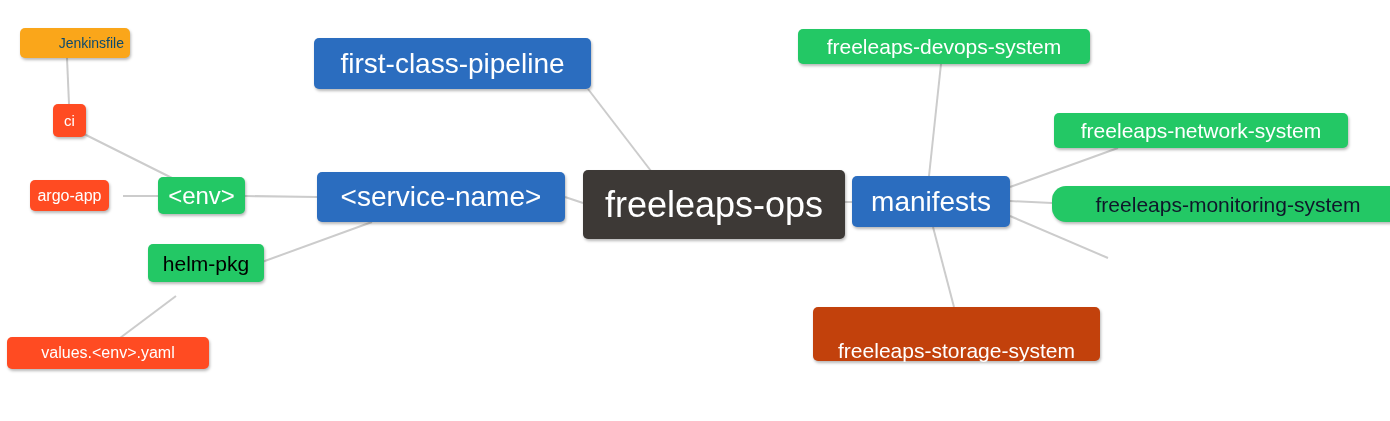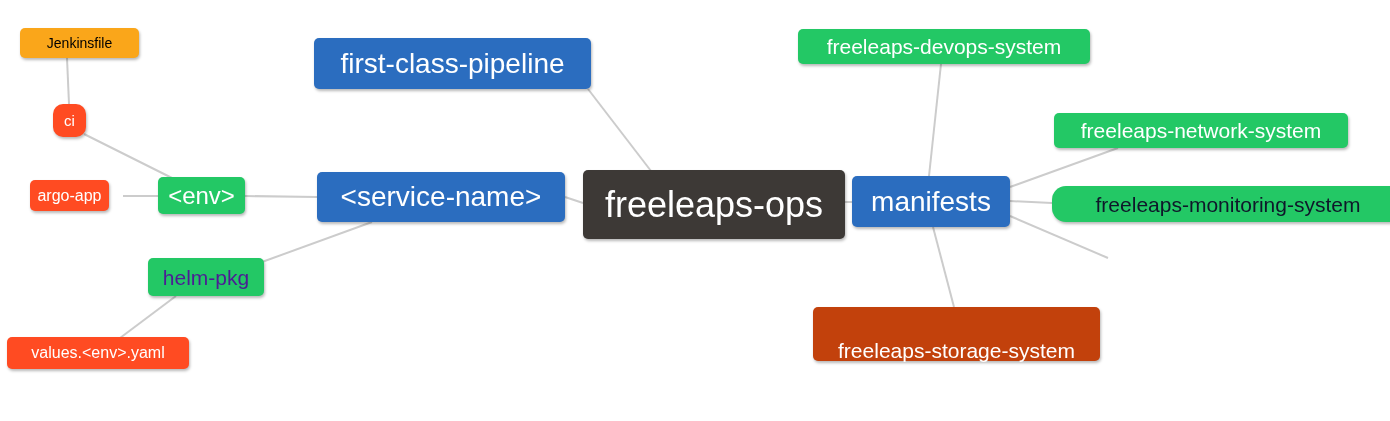--- a/index.html
+++ b/index.html
@@ -62,36 +62,36 @@
       <line x1="588" y1="89" x2="651" y2="171" stroke="#cccccc" stroke-width="2"></line>
       <line x1="565" y1="197" x2="583" y2="203" stroke="#cccccc" stroke-width="2"></line>
       <line x1="845" y1="202" x2="852" y2="202" stroke="#cccccc" stroke-width="2"></line>
       <line x1="929" y1="176" x2="941" y2="64" stroke="#cccccc" stroke-width="2"></line>
       <line x1="1010" y1="187" x2="1118" y2="148" stroke="#cccccc" stroke-width="2"></line>
       <line x1="1010" y1="201" x2="1052" y2="203" stroke="#cccccc" stroke-width="2"></line>
       <line x1="1010" y1="216" x2="1108" y2="258" stroke="#cccccc" stroke-width="2"></line>
       <line x1="933" y1="227" x2="954" y2="307" stroke="#cccccc" stroke-width="2"></line>
     </svg>
   <div class="node-layer">
-      <div class="mm-node" style="left: 20px; top: 28px; width: 119px; height: 30px; font-size: 14px; background: rgb(250, 166, 26); color: #000000;">
+      <div class="mm-node" style="left: 20px; top: 28px; width: 110px; height: 30px; font-size: 14px; background: rgb(250, 166, 26); color: #0c4a6e; justify-content: flex-end;">
         <span>Jenkinsfile</span>
       </div>
-      <div class="mm-node" style="left: 53px; top: 104px; width: 33px; height: 33px; font-size: 15px; background: rgb(255, 75, 34); color: rgb(255, 255, 255); border-radius: 10px;">
+      <div class="mm-node" style="left: 53px; top: 104px; width: 33px; height: 33px; font-size: 15px; background: rgb(255, 75, 34); color: rgb(255, 255, 255);">
         <span>ci</span>
       </div>
       <div class="mm-node" style="left: 30px; top: 180px; width: 79px; height: 31px; font-size: 16px; background: rgb(255, 75, 34); color: rgb(255, 255, 255);">
         <span>argo-app</span>
       </div>
       <div class="mm-node" style="left: 158px; top: 177px; width: 87px; height: 37px; font-size: 24px; background: rgb(35, 200, 101); color: rgb(255, 255, 255);">
         <span>&lt;env&gt;</span>
       </div>
-      <div class="mm-node" style="left: 148px; top: 258px; width: 116px; height: 38px; font-size: 21px; background: rgb(35, 200, 101); color: #4c1d95;">
+      <div class="mm-node" style="left: 148px; top: 244px; width: 116px; height: 38px; font-size: 21px; background: rgb(35, 200, 101); color: #000000;">
         <span>helm-pkg</span>
       </div>
-      <div class="mm-node" style="left: 7px; top: 337px; width: 182px; height: 32px; font-size: 16px; background: rgb(255, 75, 34); color: rgb(255, 255, 255);">
+      <div class="mm-node" style="left: 7px; top: 337px; width: 202px; height: 32px; font-size: 16px; background: rgb(255, 75, 34); color: rgb(255, 255, 255);">
         <span>values.&lt;env&gt;.yaml</span>
       </div>
       <div class="mm-node" style="left: 314px; top: 38px; width: 277px; height: 51px; font-size: 28px; background: rgb(43, 109, 191); color: rgb(255, 255, 255);">
         <span>first-class-pipeline</span>
       </div>
       <div class="mm-node" style="left: 317px; top: 172px; width: 248px; height: 50px; font-size: 28px; background: rgb(43, 109, 191); color: rgb(255, 255, 255);">
         <span>&lt;service-name&gt;</span>
       </div>
       <div class="mm-node" style="left: 583px; top: 170px; width: 262px; height: 69px; font-size: 36px; background: rgb(61, 57, 54); color: rgb(255, 255, 255);">
         <span>freeleaps-ops</span>

